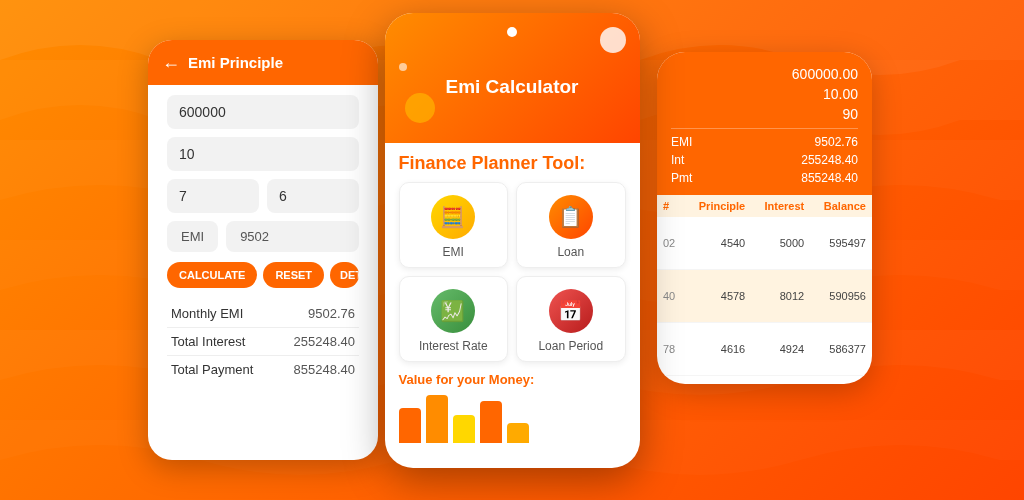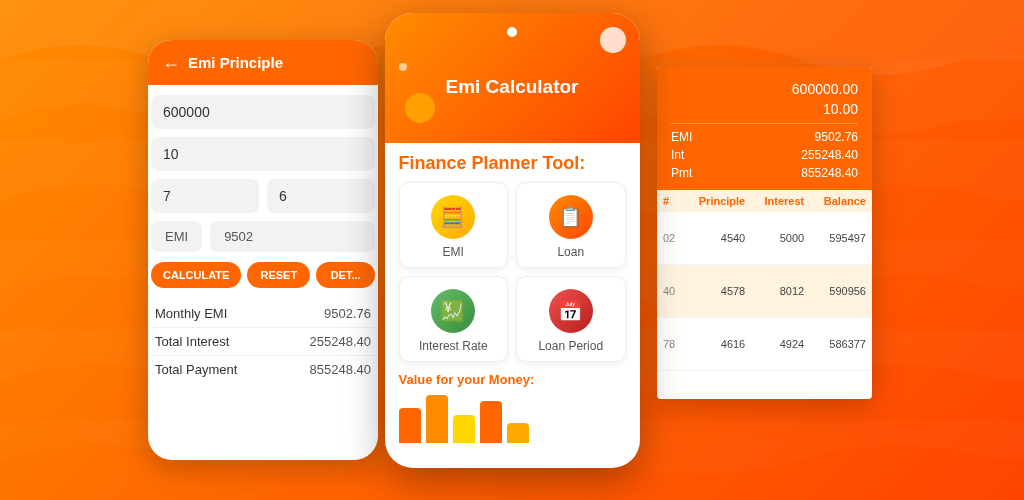--- a/index.html
+++ b/index.html
@@ -42,21 +42,21 @@
       align-items: center;
       gap: 8px;
       padding: 12px 14px;
       font-size: 15px;
       font-weight: bold;
     }
     .phone-left-header .arrow {
       font-size: 18px;
     }
     .phone-left-body {
-      padding: 10px 3px;
+      padding: 10px 19px;
     }
     .input-field {
       background: #f2f2f2;
       border-radius: 8px;
       padding: 9px 12px;
       margin-bottom: 8px;
       font-size: 14px;
       color: #333;
       display: flex;
       align-items: center;
@@ -268,26 +268,26 @@
     }
     .bar {
       border-radius: 4px 4px 0 0;
     }
 
     
     .phone-right {
       width: 215px;
       height: 332px;
       background: #fff;
-      border-radius: 4px;
+      border-radius: 28px;
       box-shadow: 0 8px 30px rgba(0,0,0,0.22);
       overflow: hidden;
       position: absolute;
       right: 152px;
-      top: 67px;
+      top: 52px;
       z-index: 2;
     }
     .phone-right-header {
       background: #ff6600;
       padding: 12px 14px 8px;
     }
     .right-value-row {
       display: flex;
       justify-content: flex-end;
       font-size: 14px;
@@ -446,20 +446,23 @@
   </div>
 
   <div class="phone-right">
     <div class="phone-right-header">
       <div class="right-value-row">
         <span>600000.00</span>
       </div>
       <div class="right-value-row">
         <span>10.00</span>
       </div>
+      <div class="right-value-row">
+        <span>90</span>
+      </div>
       <div class="right-divider"></div>
       <div class="right-label-row">
         <span>EMI</span>
         <span>9502.76</span>
       </div>
       <div class="right-label-row">
         <span>Int</span>
         <span>255248.40</span>
       </div>
       <div class="right-label-row">

